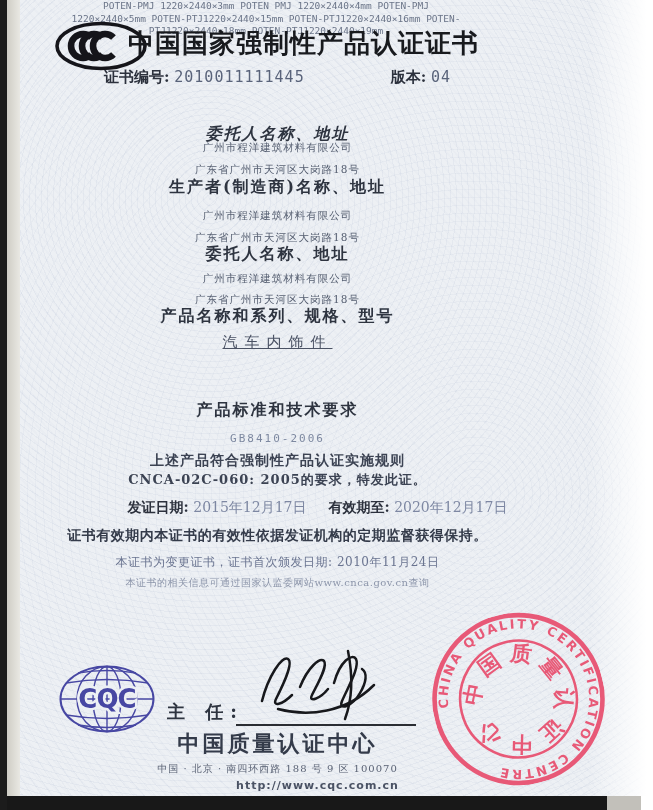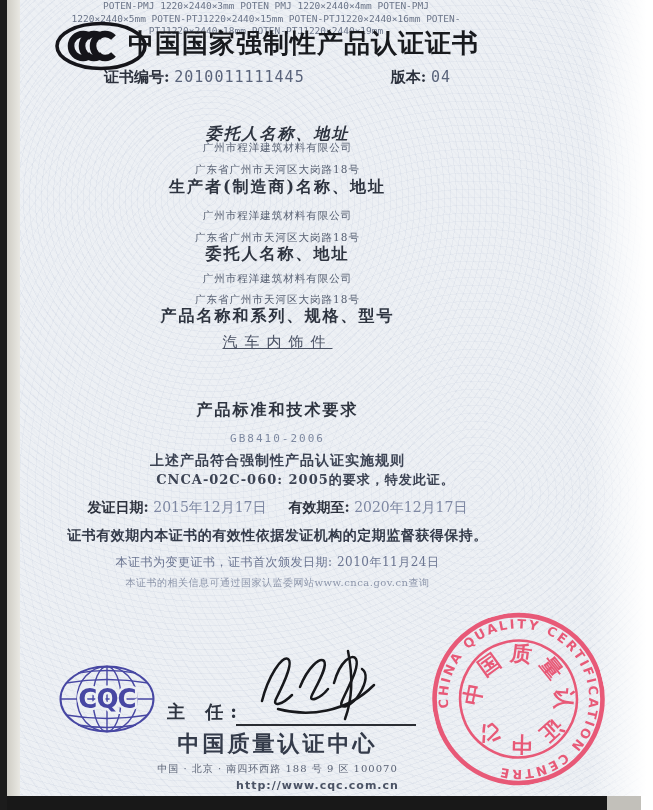--- a/index.html
+++ b/index.html
@@ -40,22 +40,22 @@
   .s3h{top:244px;} .s3n{top:272px;} .s3a{top:293px;}
   .s4h{top:306px;}
   .prod-name{top:333px;font-size:15px;color:#4a5264;letter-spacing:7px;text-decoration:underline;}
   .models{top:354px;left:47px;width:420px;text-align:center;
     font-family:"DejaVu Sans Mono","Liberation Mono",monospace;
     font-size:9.5px;line-height:12.5px;color:#6a7488;margin-left:36px;}
   .s5h{top:400px;}
   .gb{top:432px;font-family:"DejaVu Sans Mono","Liberation Mono",monospace;
     font-size:11px;letter-spacing:2px;color:#7d88a0;}
   .st1{top:452px;font-size:14px;font-weight:bold;color:#3c4353;letter-spacing:1px;}
-  .st2{top:471px;font-size:13px;font-weight:bold;color:#3c4353;letter-spacing:1px;padding-left:28px;}
-  .dates-row{top:499px;display:flex;justify-content:center;gap:22px;font-size:14px;}
+  .st2{top:471px;font-size:13px;font-weight:bold;color:#3c4353;letter-spacing:1px;}
+  .dates-row{top:499px;display:flex;justify-content:center;gap:22px;font-size:14px;margin-left:40px;}
   .dates-row .lbl{font-weight:bold;color:#2c313d;}
   .dates-row .val{color:#7d87a2;}
   .validity{top:527px;font-size:14px;font-weight:bold;color:#343b4a;letter-spacing:0.5px;}
   .change{top:554px;font-size:12px;color:#6a7490;letter-spacing:0.5px;}
   .info{top:576px;font-size:10px;color:#8c95aa;letter-spacing:0.5px;}
   
   .cqc-logo{position:absolute;left:37px;top:663px;}
   .director{position:absolute;left:147px;top:700px;font-size:18px;font-weight:bold;
     color:#2e3440;letter-spacing:7px;}
   .signature{position:absolute;left:228px;top:643px;}

